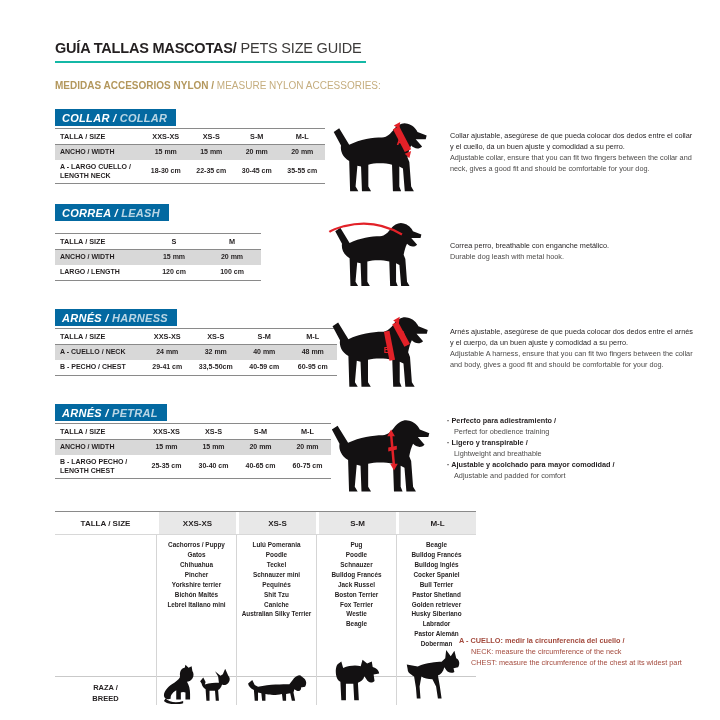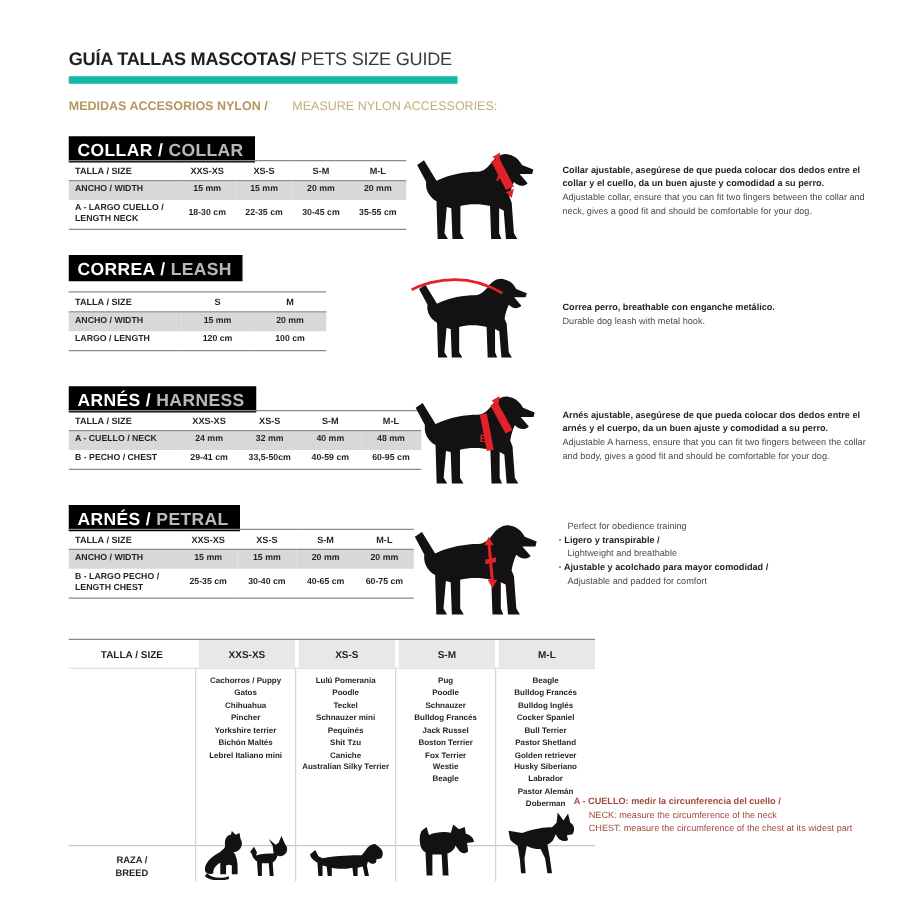--- a/index.html
+++ b/index.html
@@ -1,49 +1,49 @@
 <!DOCTYPE html>
 <html><head>
 <meta charset="utf-8">
 <style>
   html,body{margin:0;padding:0;background:#fff;}
   #page{position:relative;width:720px;height:720px;background:#fff;overflow:hidden;
         font-family:"Liberation Sans",sans-serif;color:#231f20;}
 
   
   .title{position:absolute;left:55px;top:40px;font-size:14.5px;font-weight:bold;
-         letter-spacing:-0.2px;border-bottom:6px solid #14b8a6;padding-bottom:5px;padding-right:4px;}
+         letter-spacing:-0.2px;border-bottom:2px solid #14b8a6;padding-bottom:5px;padding-right:4px;}
   .title .en{font-weight:normal;color:#3c3a39;}
   .subtitle{position:absolute;left:55px;top:80px;font-size:10px;font-weight:bold;color:#b3975c;}
-  .subtitle .en{font-weight:normal;color:#c5ad7e;margin-left:17px;}
-
-  
-  .badge{position:absolute;left:55px;background:#000000;color:#fff;font-size:14px;
-         font-weight:bold;padding:3px 9px 2px 7px;letter-spacing:.3px;}
+  .subtitle .en{font-weight:normal;color:#c5ad7e;}
+
+  
+  .badge{position:absolute;left:55px;background:#0369a1;color:#fff;font-size:11px;
+         font-weight:bold;padding:3px 9px 2px 7px;letter-spacing:.3px;font-style:italic;}
   .badge .en{opacity:.72;}
 
   
   table.spec{position:absolute;left:55px;border-collapse:collapse;table-layout:fixed;
              font-size:7px;font-weight:bold;color:#231f20;}
   table.spec th,table.spec td{padding:3px 2px;text-align:center;line-height:1.25;font-weight:bold;}
   table.spec .lab{text-align:left;padding-left:5px;}
   table.spec tr.head{border-top:1px solid #8a8a8a;border-bottom:1px solid #8a8a8a;font-size:7.3px;}
   table.spec tr.shade{background:#d8d8d8;}
   table.spec tr.last{border-bottom:1px solid #8a8a8a;}
 
   
   .dogbox{position:absolute;}
   .dogfill{fill:#131112;}
   .redmark{fill:#e22128;}
   .redline{stroke:#e22128;fill:none;}
   .redtext{fill:#e22128;font-weight:bold;font-family:"Liberation Sans",sans-serif;}
 
   
   .desc{position:absolute;left:450px;width:245px;font-size:7.3px;line-height:1.5;}
-  .desc .es{font-weight:bold;color:#231f20;}
+  .desc .es{font-weight:normal;color:#231f20;}
   .desc .en{font-weight:normal;color:#4c4a49;}
   .bullets{position:absolute;left:447px;width:256px;font-size:7.3px;line-height:1.5;}
   .bullets .es{font-weight:bold;color:#231f20;}
   .bullets .en{font-weight:normal;color:#4c4a49;padding-left:7px;}
 
   
   .breedtable{position:absolute;left:55px;top:511px;width:421px;}
   .bt-head{display:grid;grid-template-columns:101px 80px 80px 80px 80px;border-top:1px solid #8a8a8a;}
   .bt-head .cell{background:#e8e8e8;border-left:3px solid #fff;height:22px;
                  display:flex;align-items:center;justify-content:center;
@@ -253,20 +253,21 @@
     <svg width="115" height="86" viewBox="0 0 120 90">
       <path class="dogfill" d="M7,12 L13,8 L24,26 C36,20 50,18 60,18 C66,18 70,13 73,9 C77,4 83,1 88,3 C93,4 97,8 99,12 L109,16 L108,20 L97,20 L104,28 C100,32 95,30 92,27 C90,31 89,35 88,40 L90,45 L92,72 L95,77 L85,77 L83,52 L79,50 L79,72 L81,77 L72,77 L71,48 C63,46 52,46 45,48 L45,72 L48,77 L38,77 L37,50 L33,49 L31,72 L34,77 L25,77 L24,44 C17,40 14,33 15,27 Z"></path>
       <path class="redline" stroke-width="2.6" d="M69,17 L72,50"></path>
       <path class="redmark" d="M65,19 L69,12 L73,19 Z"></path>
       <path class="redmark" d="M68,48 L76,48 L72,55 Z"></path>
       <path class="redmark" d="M66,31 L75,29 L75,33 L66,35 Z"></path>
     </svg>
   </div>
 
   <div class="bullets" style="top:416px">
+    <div class="es">· Perfecto para adiestramiento /</div>
     <div class="en">Perfect for obedience training</div>
     <div class="es">· Ligero y transpirable /</div>
     <div class="en">Lightweight and breathable</div>
     <div class="es">· Ajustable y acolchado para mayor comodidad /</div>
     <div class="en">Adjustable and padded for comfort</div>
   </div>
 
   <div class="breedtable">
     <div class="bt-head">
       <div class="cell first">TALLA / SIZE</div>

